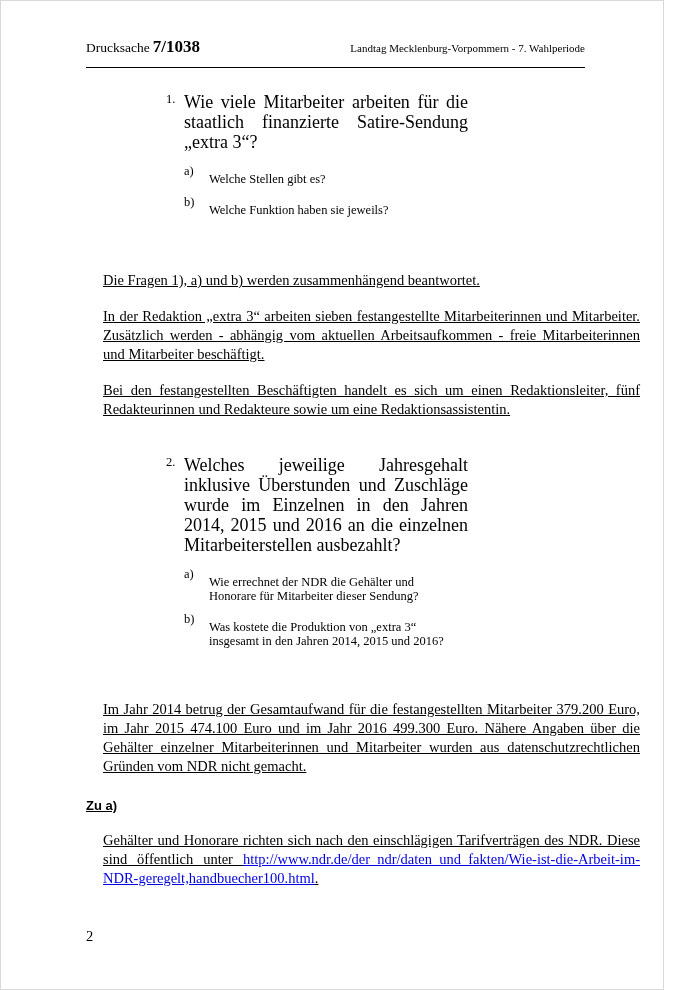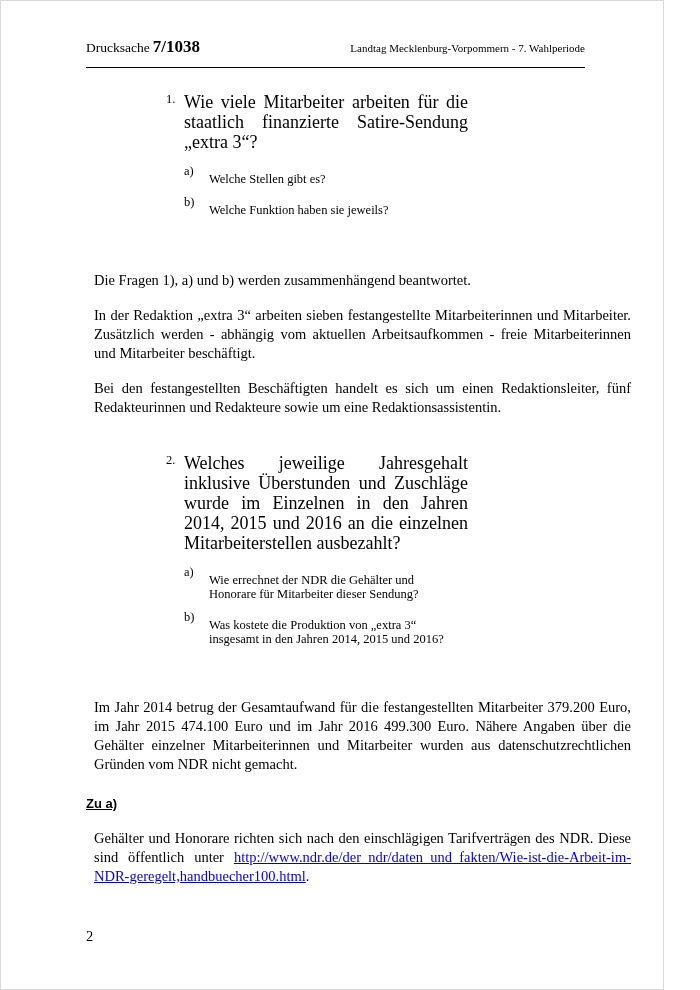--- a/index.html
+++ b/index.html
@@ -82,26 +82,27 @@
   .sub-text {
     margin: 8px;
     width: 267px;
     font-size: 12.5px;
     line-height: 14px;
     text-align: left;
   }
 
   
   .body-para {
-    margin: 8px;
+    margin: 17px;
     width: 537px;
     font-size: 14.5px;
     line-height: 19px;
     text-align: justify;
     overflow-wrap: break-word;
+    text-decoration: underline;
   }
   .para-intro   { margin-top: 46px; }
   .para-gap     { margin-top: 16px; }
   .para-answer2 { margin-top: 44px; }
   .para-zu-a    { margin-top: 18px; }
 
   .zu-heading {
     margin: 22px 0 0 0;
     font-family: "Liberation Sans", sans-serif;
     font-size: 13px;

